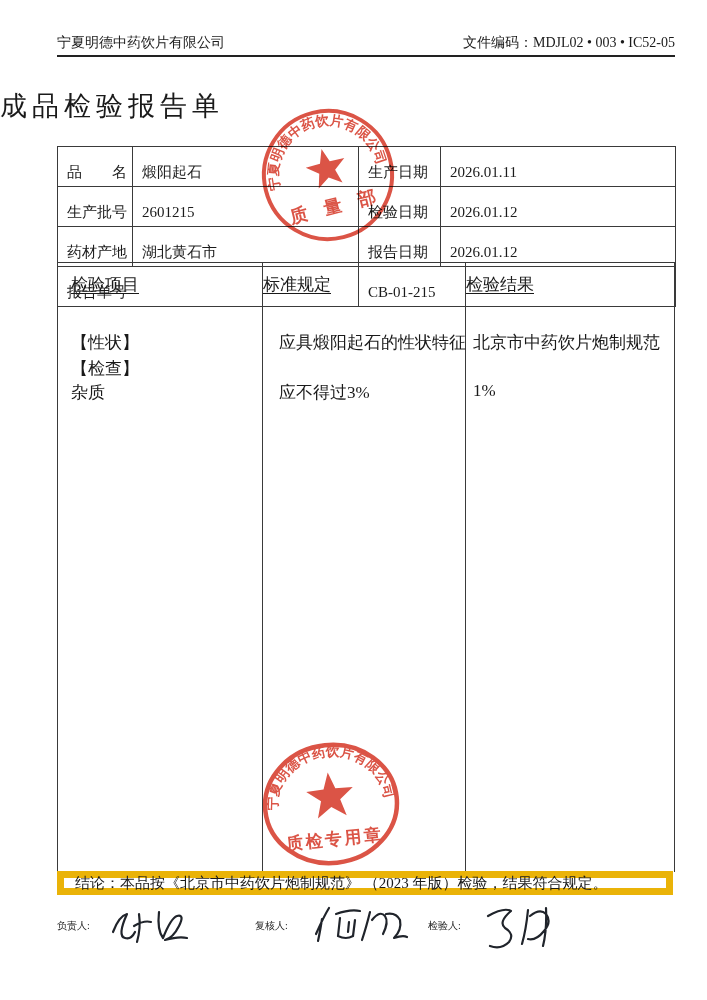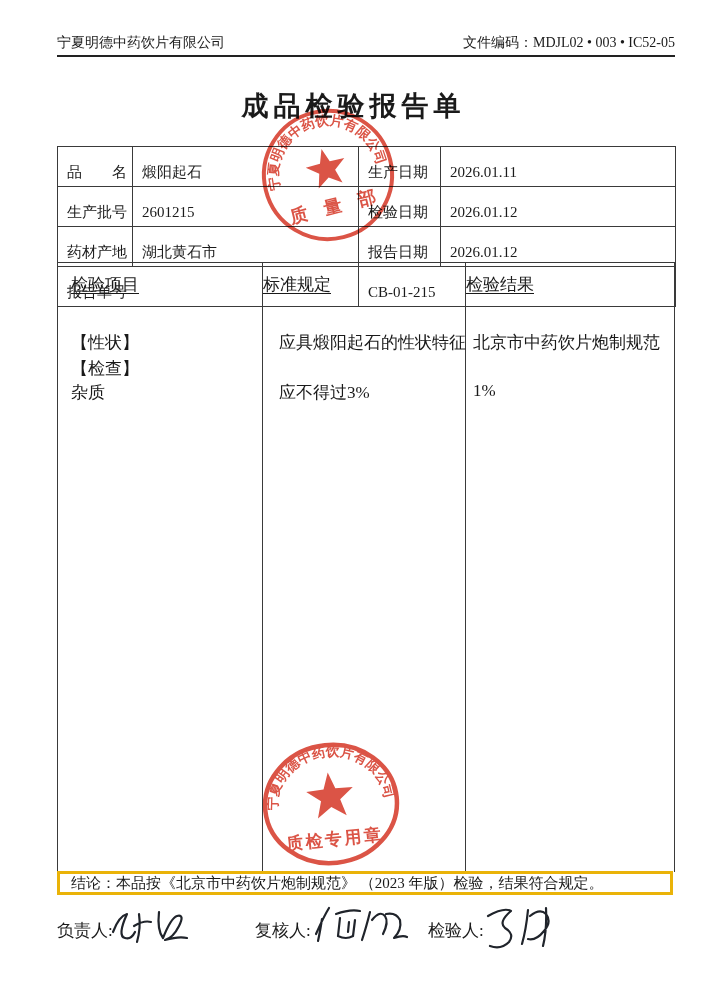--- a/index.html
+++ b/index.html
@@ -8,22 +8,22 @@
     font-family:"Liberation Serif","DejaVu Serif",serif;color:#1a1a1a;overflow:hidden;
   }
   
   .doc-header{
     position:absolute;left:57px;top:30px;width:618px;height:21px;
     border-bottom:2px solid #222;display:flex;justify-content:space-between;align-items:flex-start;
     font-size:14px;
   }
   
   .doc-title{
-    position:absolute;left:0;top:84px;width:100%;text-align:center;
-    font-size:27px;font-weight:bold;letter-spacing:5px;
+    position:absolute;left:0;top:84px;width:100%;
+    font-size:27px;font-weight:normal;letter-spacing:5px;
   }
   
   .info-table{
     position:absolute;left:57px;top:142px;width:618px;
     border-collapse:collapse;table-layout:fixed;font-size:15px;
   }
   .info-table td{
     border:1px solid #3a3a3a;height:27px;padding:12px 0 0 9px;
     white-space:nowrap;overflow:hidden;
   }
@@ -37,25 +37,25 @@
   .mid-col.divider{border-right:1px solid #3a3a3a;}
   .mid-header{
     position:absolute;top:10px;width:100%;text-align:left;
     text-decoration:underline;text-underline-offset:3px;
   }
   .mid-header.left{text-align:left;padding-left:13px;}
   .mid-cell{position:absolute;white-space:nowrap;}
   
   .conclusion-row{
     position:absolute;left:57px;top:867px;width:616px;height:24px;
-    border:3px solid #eab308;font-size:15px;display:flex;align-items:center;
+    border:7px solid #eab308;font-size:15px;display:flex;align-items:center;
     padding-left:11px;box-sizing:border-box;white-space:nowrap;
   }
   
-  .sign-row{position:absolute;left:0;top:898px;width:707px;height:55px;font-size:17px;}
+  .sign-row{position:absolute;left:0;top:898px;width:707px;height:55px;font-size:10px;}
   .sign-label{position:absolute;top:17px;white-space:nowrap;}
   .sig{position:absolute;}
   .sig path{fill:none;stroke:#20242b;stroke-width:2.2;stroke-linecap:round;stroke-linejoin:round;}
   
   .stamp{position:absolute;mix-blend-mode:multiply;opacity:.88;}
   .stamp text{font-family:"Liberation Sans","DejaVu Sans",sans-serif;font-weight:bold;}
 </style>
 </head>
 <body>
 

